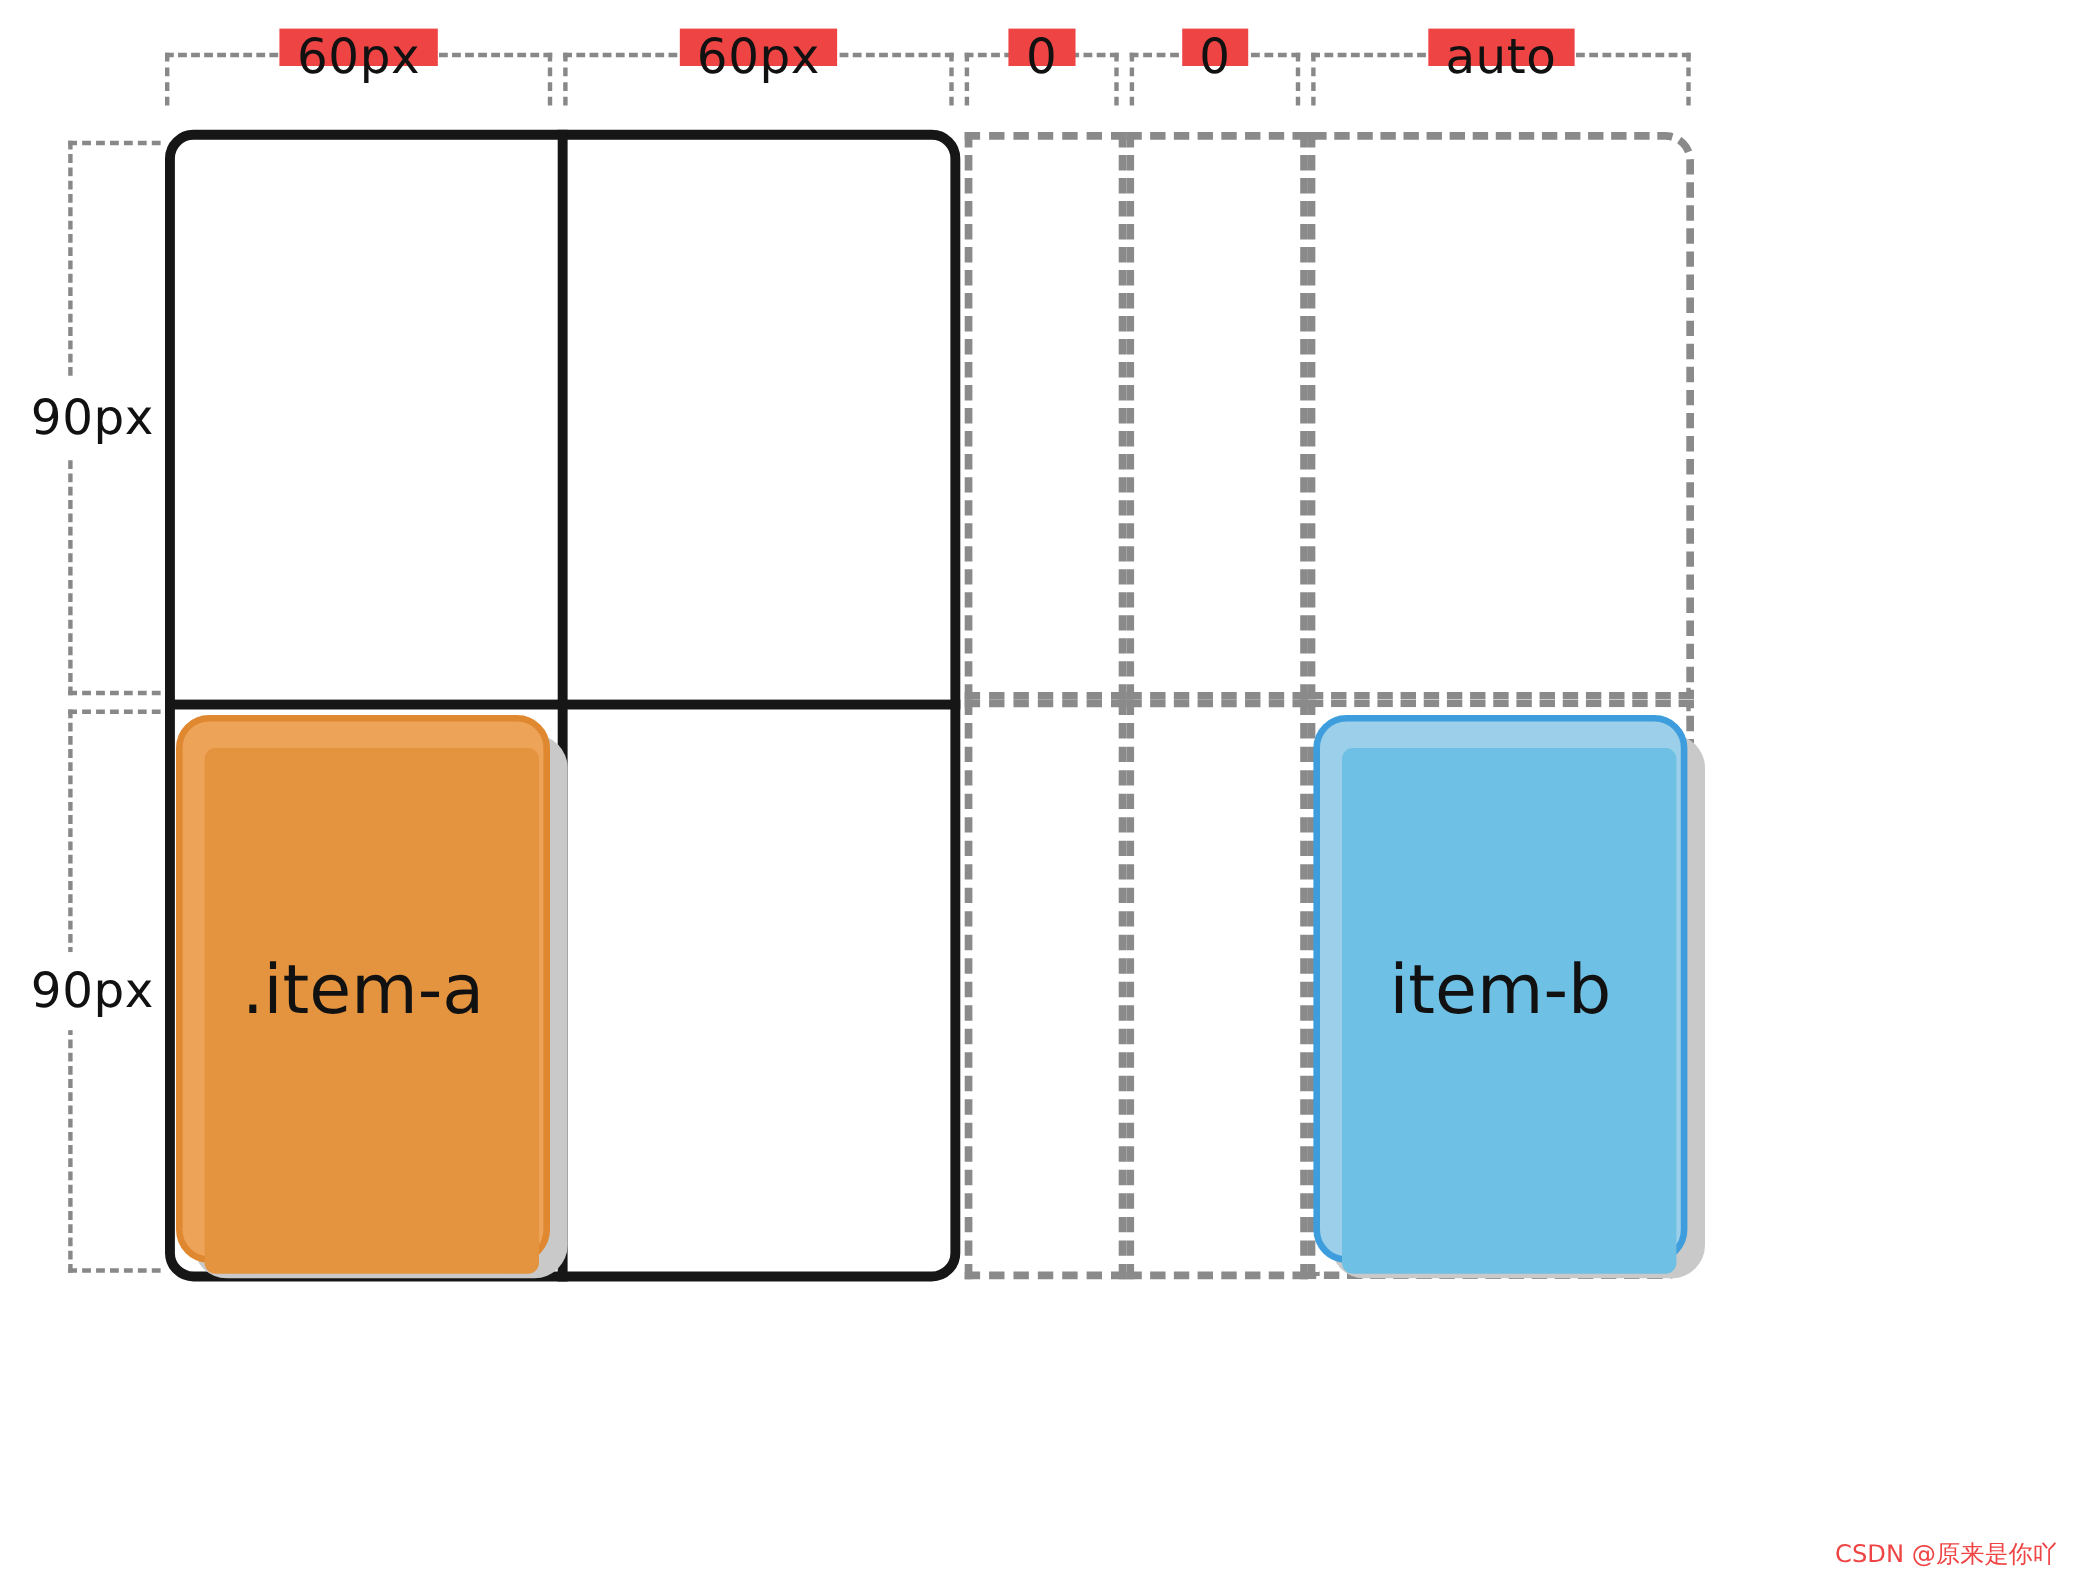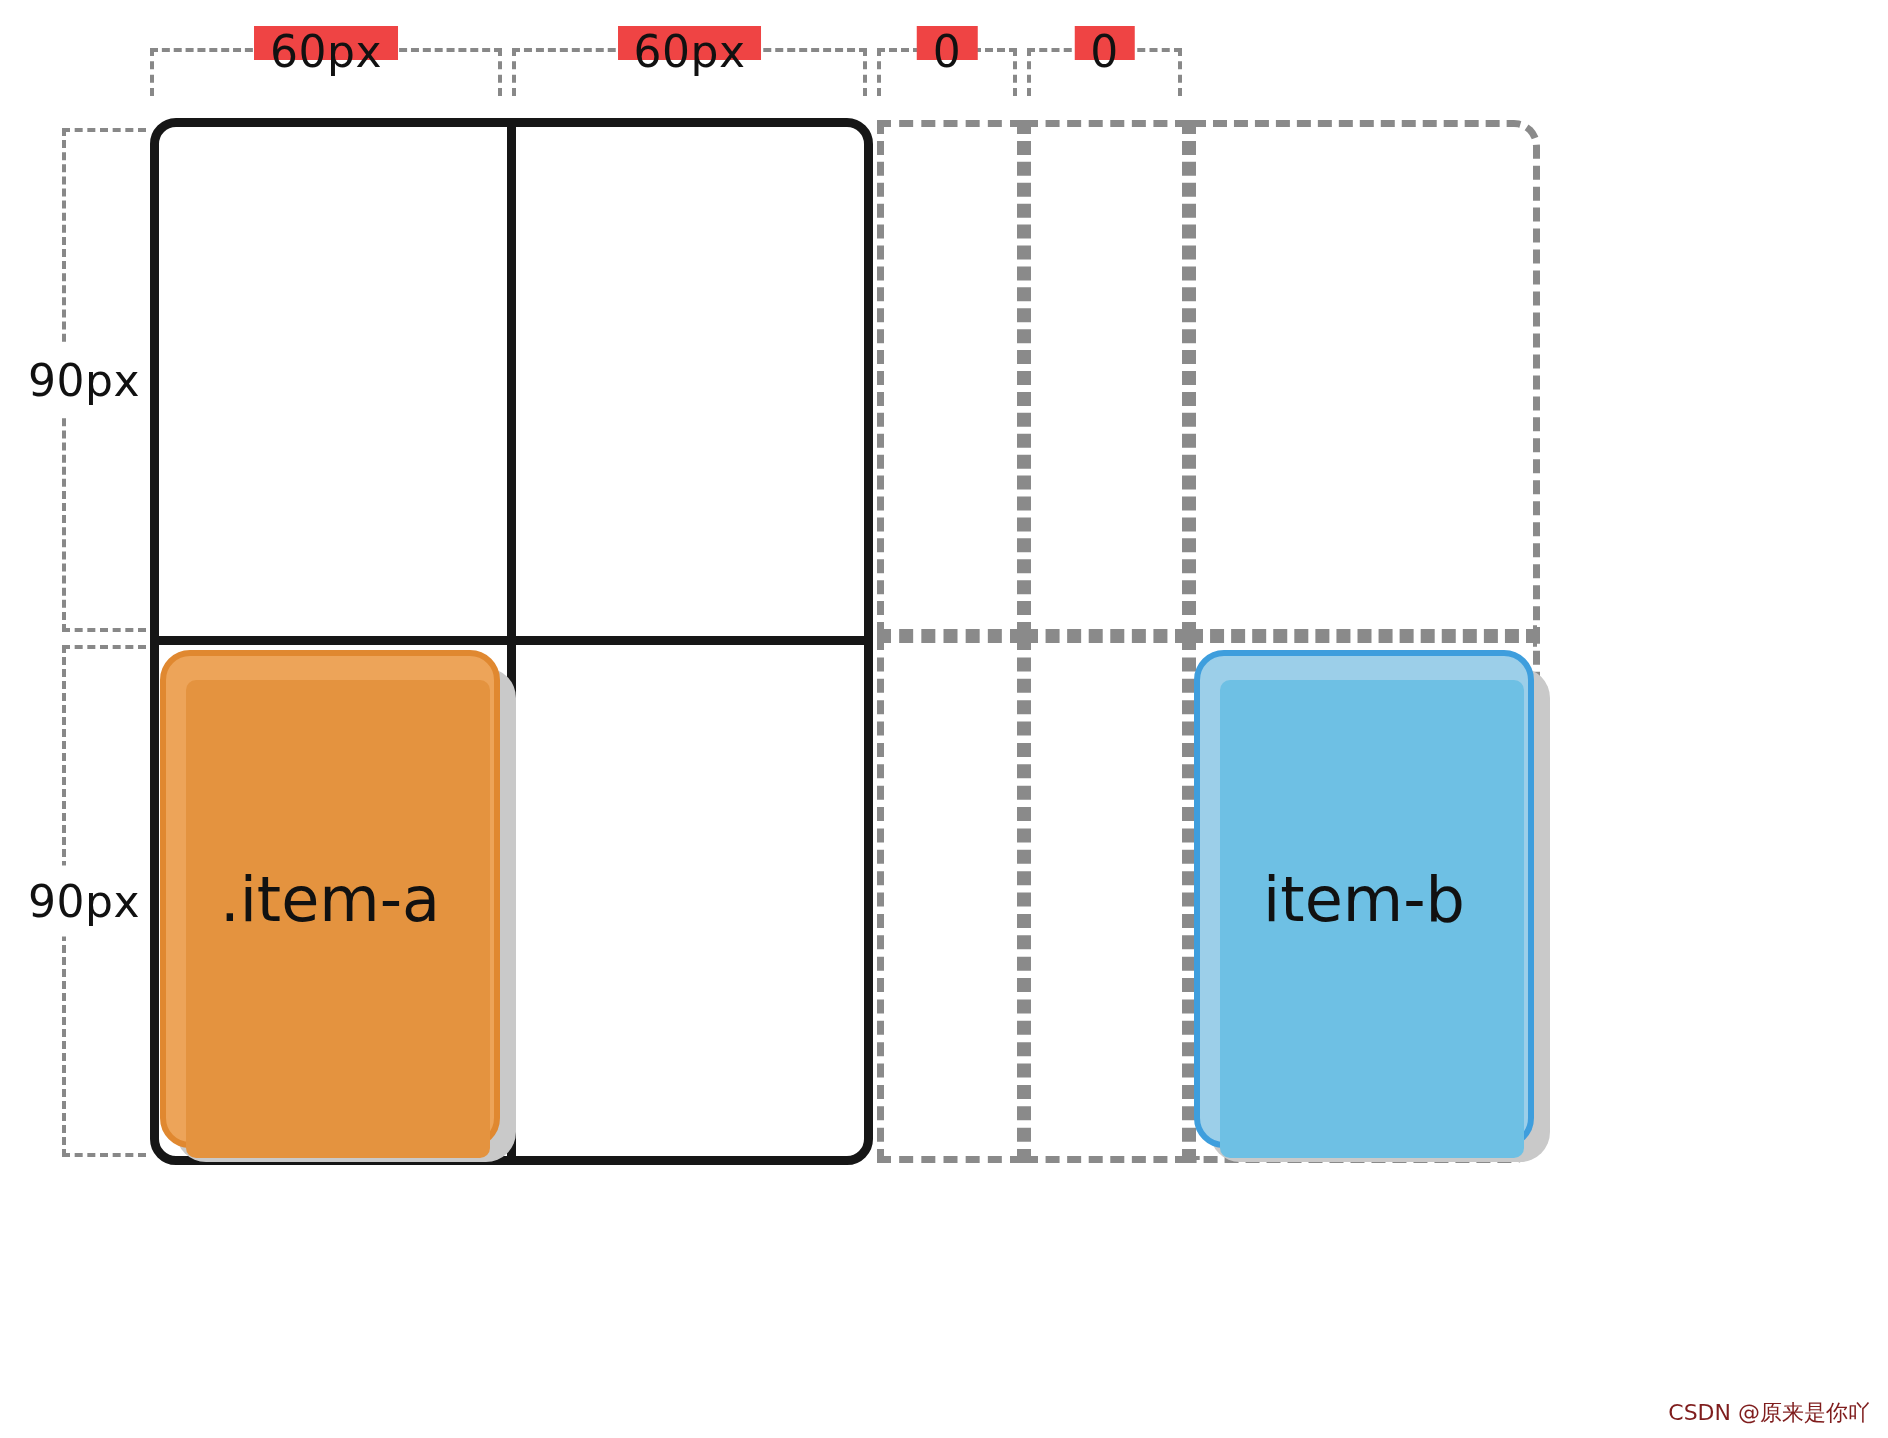--- a/index.html
+++ b/index.html
@@ -126,21 +126,21 @@
   
   #item-b .body{background:#9ccfe9;border:6px solid #3e9edd;}
   #item-b .inner{background:#6ec0e4;}
 
   
   .watermark{
     position:absolute;
     right:18px;
     bottom:10px;
     font-size:22px;
-    color:#7f1d1d;
+    color:#ef4444;
     white-space:nowrap;
     font-family:"DejaVu Sans",sans-serif;
   }
 </style>
 </head>
 <body>
 
 <div class="stage">
 
   <div class="mbracket-top" style="left:150px;top:48px;width:352px;">
@@ -152,20 +152,23 @@
   </div>
 
   <div class="mbracket-top" style="left:877px;top:48px;width:140px;">
     <span class="meas gap">0</span>
   </div>
 
   <div class="mbracket-top" style="left:1027px;top:48px;width:155px;">
     <span class="meas gap">0</span>
   </div>
 
+  <div class="mbracket-top" style="left:1192px;top:48px;width:345px;">
+    <span class="meas gap">auto</span>
+  </div>
 
   <div class="mbracket-left" style="left:62px;top:128px;height:504px;">
     <span class="meas gapv">90px</span>
   </div>
 
   <div class="mbracket-left" style="left:62px;top:645px;height:512px;">
     <span class="meas gapv">90px</span>
   </div>
 
   <div class="dcell" style="left:877px;top:120px;width:147px;height:516px;"></div>

